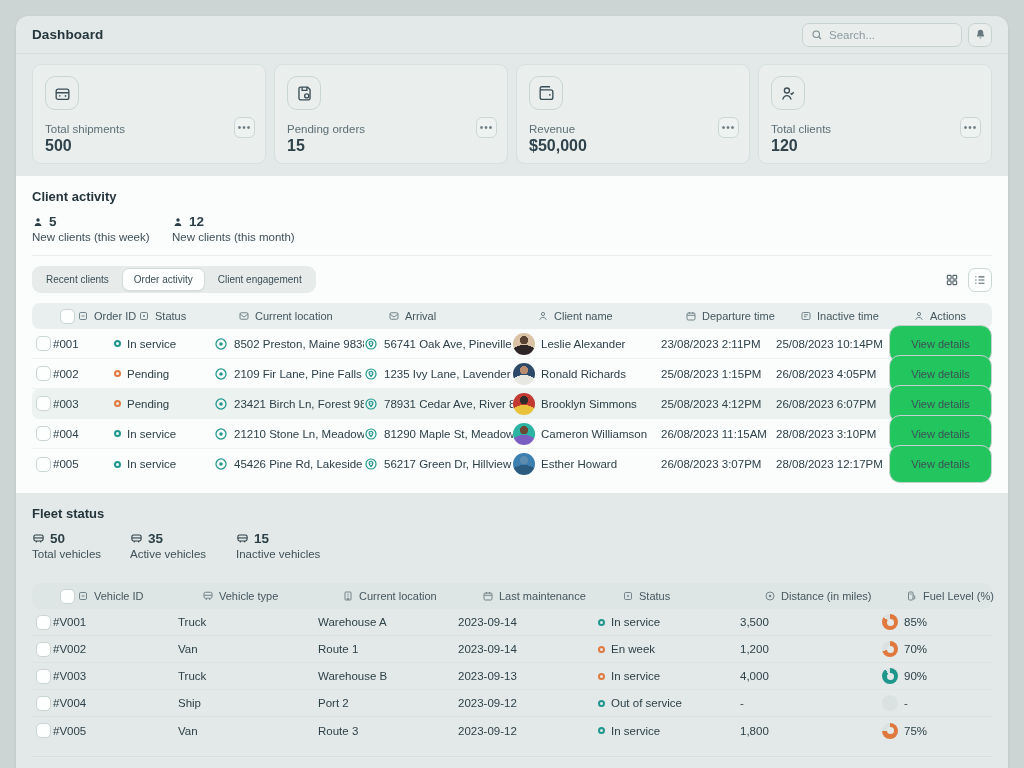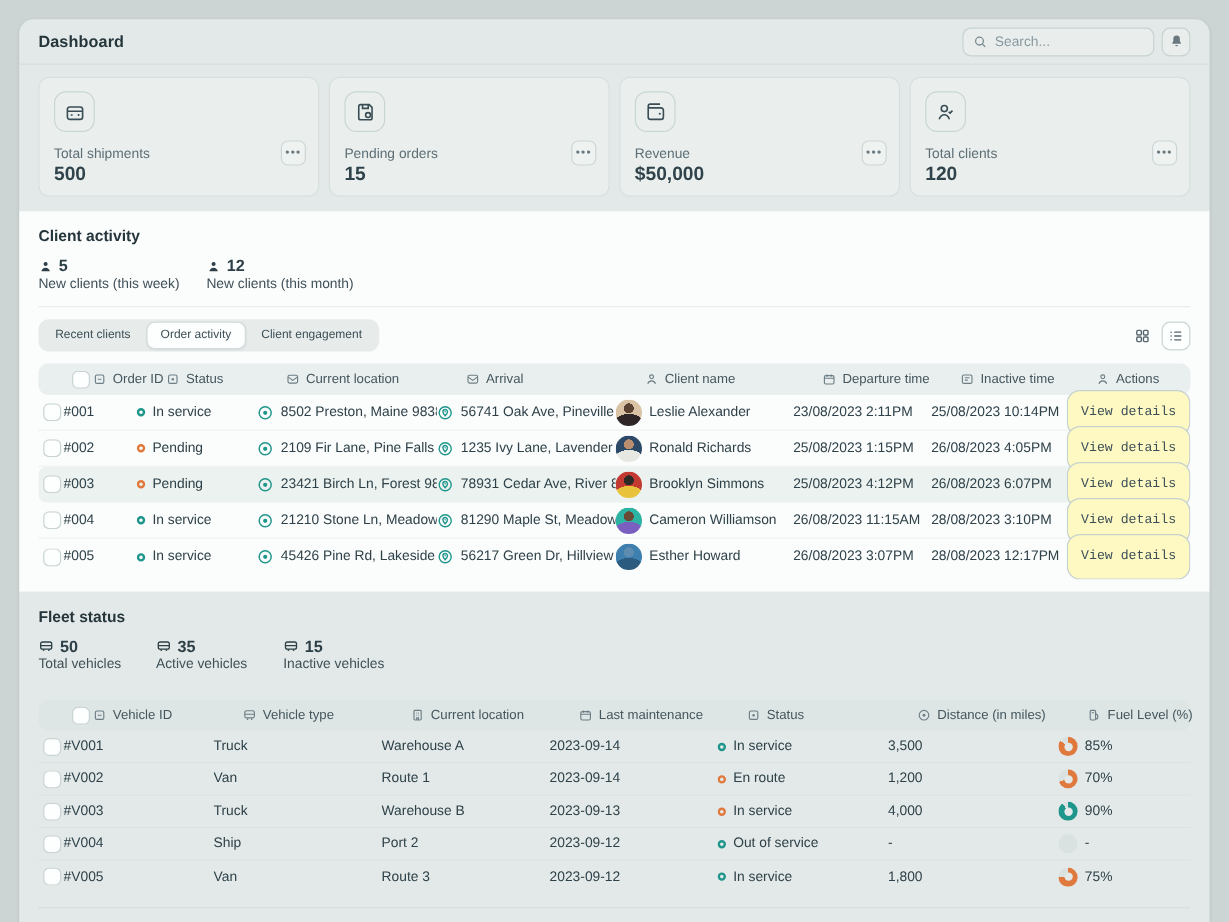--- a/index.html
+++ b/index.html
@@ -66,23 +66,23 @@
   .trow { display:grid; align-items:center; font-size:11.5px; color:#2e4149; }
   .order .trow { height:30px; border-bottom:1px solid #eef2f1; }
   .order .trow:last-child { border-bottom:none; }
   .order .trow.hl { background:#ebf2ef; border-radius:7px; border-bottom-color:transparent; }
   .fleet .trow { height:27px; border-bottom:1px solid #dbe3e2; }
   .fleet .trow:last-child { border-bottom:none; }
   .cell { display:flex; align-items:center; gap:6px; white-space:nowrap; overflow:hidden; }
   .statusdot { width:7px; height:7px; border-radius:50%; border:2px solid currentColor; display:inline-block; flex:0 0 auto; }
   .loc svg { flex:0 0 auto; }
   .avatar { width:22px; height:22px; border-radius:50%; flex:0 0 auto; }
-  .pillbtn { height:38px; width:104px; border-radius:11px; border:1px solid #c5d1cf; background:#fef9c3;
+  .pillbtn { height:38px; width:104px; border-radius:11px; border:1px solid #c5d1cf; background:#22c55e;
     font-size:11px; color:#3c4f57; display:flex; align-items:center; justify-content:center; cursor:pointer;
-    font-family:Liberation Mono, monospace; }
+    font-family:Liberation Sans, sans-serif; }
   .donut { width:16px; height:16px; border-radius:50%; position:relative; flex:0 0 auto; }
   .donut::after { content:""; position:absolute; inset:4.5px; border-radius:50%; background:#e3e9e8; }
   .donut.empty { background:#dae2e1; }
   .donut.empty::after { display:none; }
 
   
   .fleet { padding:13px 16px 0; }
   .fleet .thead { margin-top:10px; }
   .bottom-div { height:1px; background:#d6dfde; margin:12px 16px 0; }
   .warehouse { padding:12px 16px; }
@@ -571,21 +571,21 @@
         <div class="trow" style="grid-template-columns:21px 125px 140px 140px 140px 142px 142px minmax(0,1fr);">
           <div class="cell chkcell">
             <span class="checkbox"></span>
           </div>
           <div class="cell">#V002</div>
           <div class="cell">Van</div>
           <div class="cell">Route 1</div>
           <div class="cell">2023-09-14</div>
           <div class="cell">
             <span class="statusdot" style="color:#e0793d"></span>
-            <span>En route</span>
+            <span>En week</span>
           </div>
           <div class="cell">1,200</div>
           <div class="cell">
             <span class="donut" style="background:conic-gradient(#e0793d 70%, #d9e2e1 0)"></span>
             <span>70%</span>
           </div>
         </div>
         <div class="trow" style="grid-template-columns:21px 125px 140px 140px 140px 142px 142px minmax(0,1fr);">
           <div class="cell chkcell">
             <span class="checkbox"></span>

